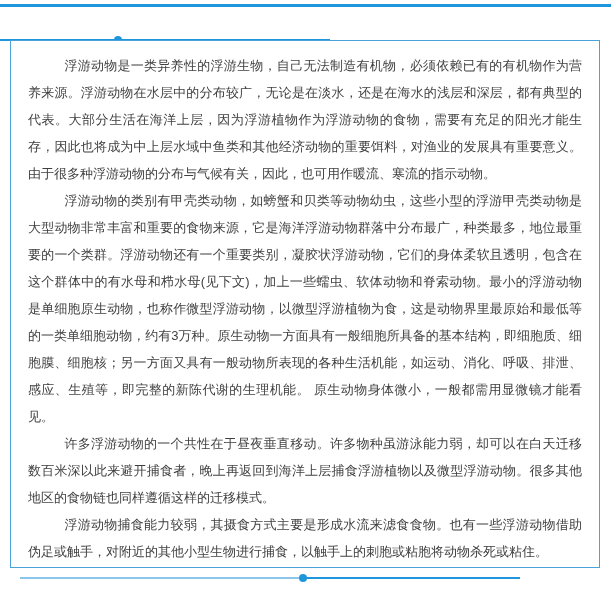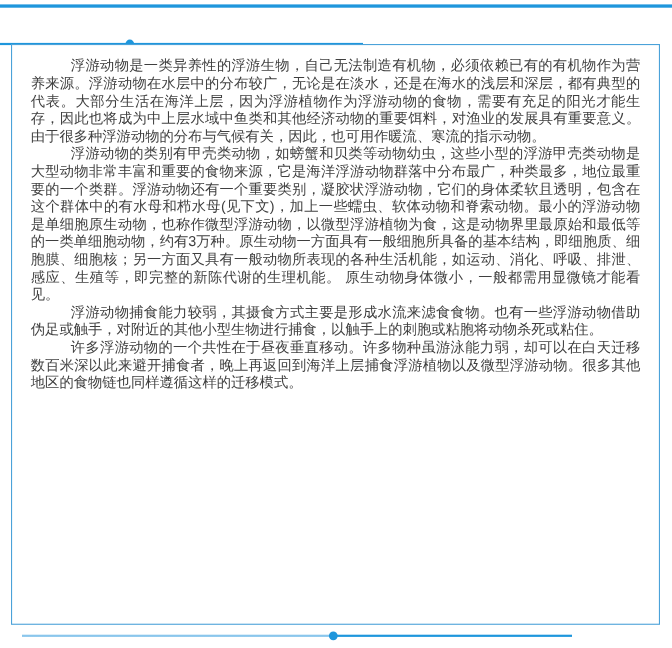--- a/index.html
+++ b/index.html
@@ -49,21 +49,21 @@
     width:590px;height:528px;
     box-sizing:border-box;
     border:1px solid #4ba2d9;
     background:#ffffff;
     padding:11px 17px 0 17px;
   }
   .content-box p{
     margin:0;
     text-indent:2.8em;
     font-size:13px;
-    line-height:16px;
+    line-height:27px;
     text-align:justify;
     color:#3f3f3f;
   }
 </style>
 </head>
 <body>
 
 <div class="page">
 
   <div class="top-line"></div>
@@ -72,21 +72,21 @@
     <span>一 什么是浮游动物？</span>
   </div>
 
   <div class="divider top-divider">
     <span class="dot"></span>
   </div>
 
   <div class="content-box">
     <p>浮游动物是一类异养性的浮游生物，自己无法制造有机物，必须依赖已有的有机物作为营养来源。浮游动物在水层中的分布较广，无论是在淡水，还是在海水的浅层和深层，都有典型的代表。大部分生活在海洋上层，因为浮游植物作为浮游动物的食物，需要有充足的阳光才能生存，因此也将成为中上层水域中鱼类和其他经济动物的重要饵料，对渔业的发展具有重要意义。由于很多种浮游动物的分布与气候有关，因此，也可用作暖流、寒流的指示动物。</p>
     <p>浮游动物的类别有甲壳类动物，如螃蟹和贝类等动物幼虫，这些小型的浮游甲壳类动物是大型动物非常丰富和重要的食物来源，它是海洋浮游动物群落中分布最广，种类最多，地位最重要的一个类群。浮游动物还有一个重要类别，凝胶状浮游动物，它们的身体柔软且透明，包含在这个群体中的有水母和栉水母(见下文)，加上一些蠕虫、软体动物和脊索动物。最小的浮游动物是单细胞原生动物，也称作微型浮游动物，以微型浮游植物为食，这是动物界里最原始和最低等的一类单细胞动物，约有3万种。原生动物一方面具有一般细胞所具备的基本结构，即细胞质、细胞膜、细胞核；另一方面又具有一般动物所表现的各种生活机能，如运动、消化、呼吸、排泄、感应、生殖等，即完整的新陈代谢的生理机能。 原生动物身体微小，一般都需用显微镜才能看见。</p>
+    <p>许多浮游动物的一个共性在于昼夜垂直移动。许多物种虽游泳能力弱，却可以在白天迁移数百米深以此来避开捕食者，晚上再返回到海洋上层捕食浮游植物以及微型浮游动物。很多其他地区的食物链也同样遵循这样的迁移模式。</p>
     <p>浮游动物捕食能力较弱，其摄食方式主要是形成水流来滤食食物。也有一些浮游动物借助伪足或触手，对附近的其他小型生物进行捕食，以触手上的刺胞或粘胞将动物杀死或粘住。</p>
-    <p>许多浮游动物的一个共性在于昼夜垂直移动。许多物种虽游泳能力弱，却可以在白天迁移数百米深以此来避开捕食者，晚上再返回到海洋上层捕食浮游植物以及微型浮游动物。很多其他地区的食物链也同样遵循这样的迁移模式。</p>
   </div>
 
   <div class="divider bottom-divider">
     <span class="dot"></span>
   </div>
 
 </div>
 
 </body></html>

